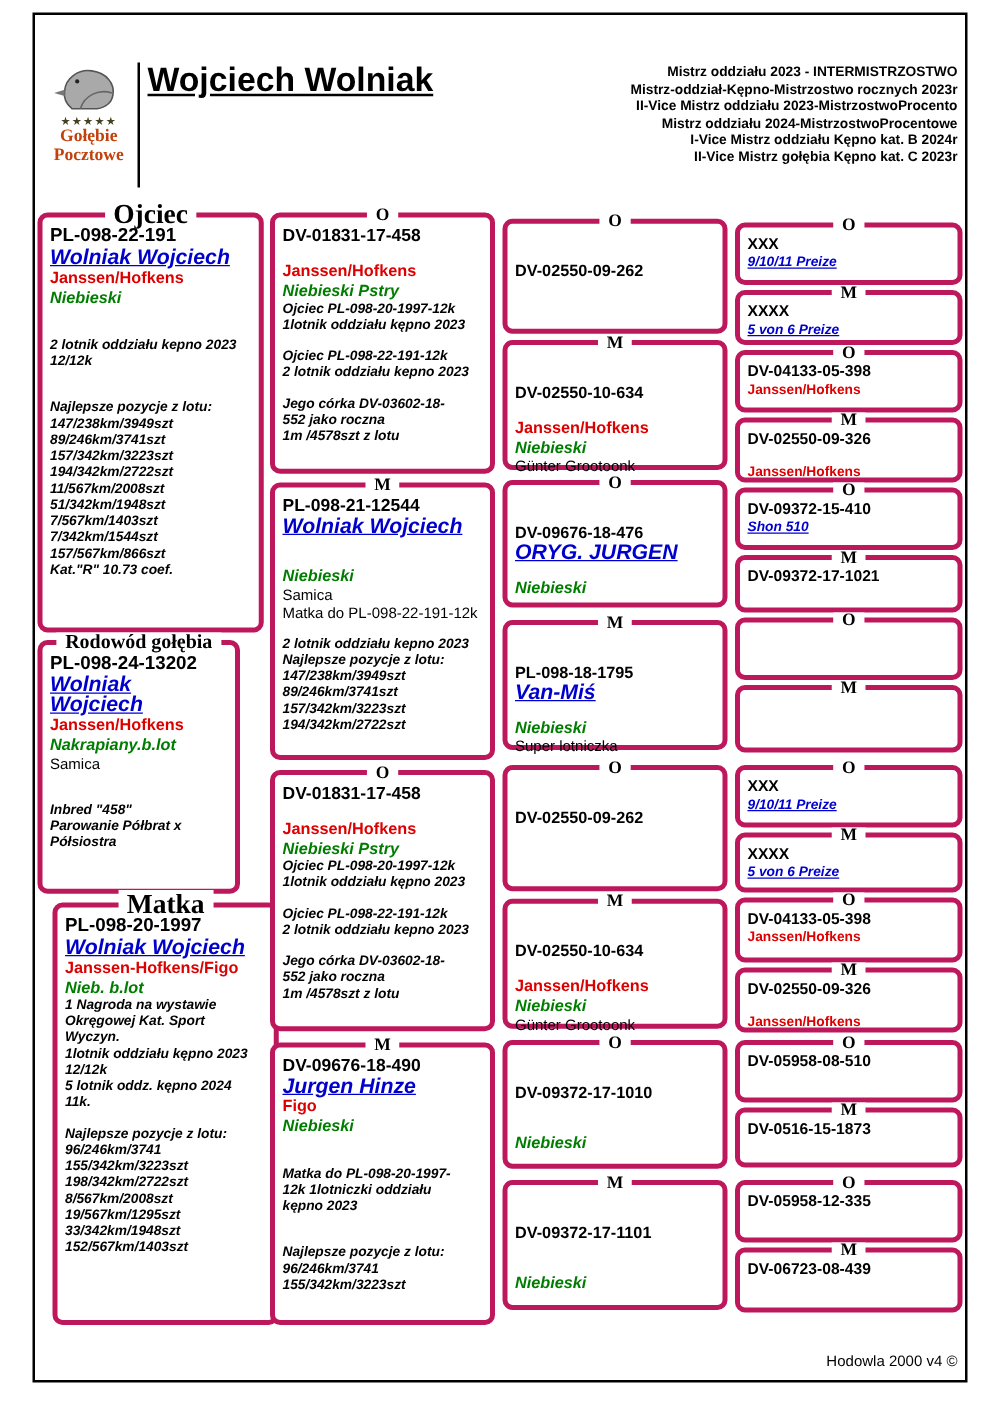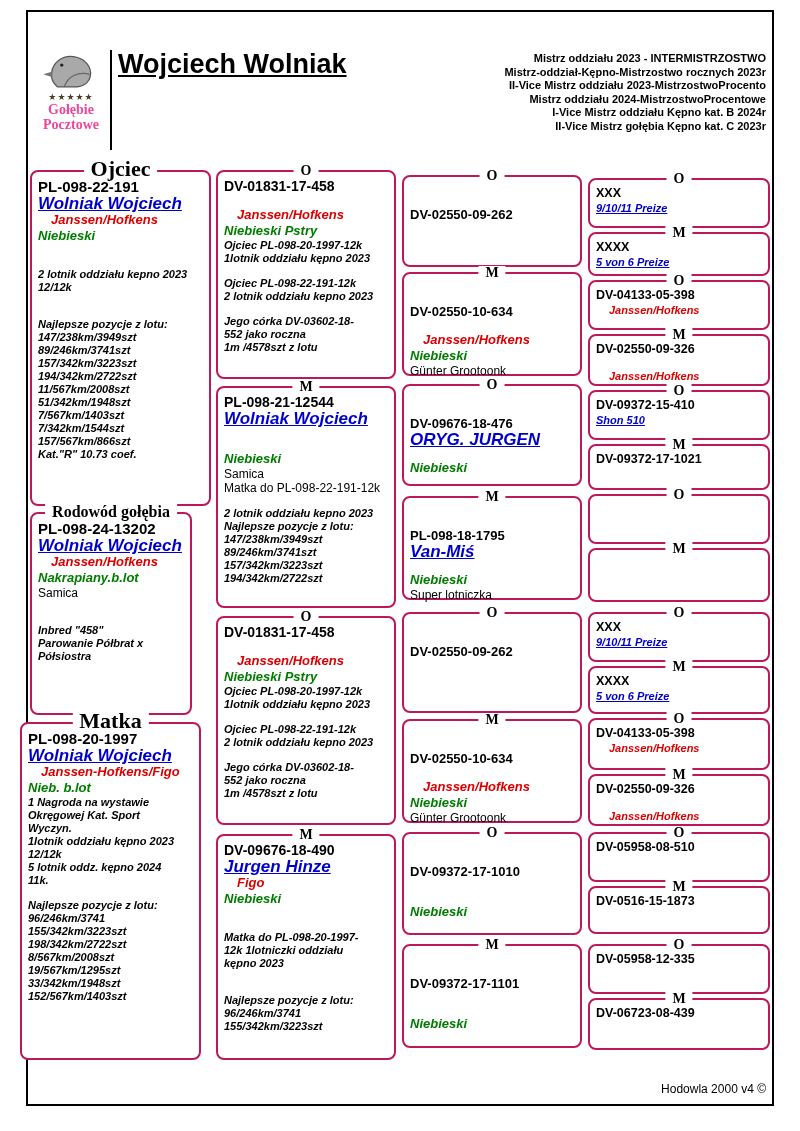--- a/index.html
+++ b/index.html
@@ -6,49 +6,49 @@
   body{width:800px;height:1131px;position:relative;overflow:hidden;
        font-family:"Liberation Sans",sans-serif;color:#000;}
   .page{position:absolute;inset:0;}
   .outer-border{position:absolute;left:26px;top:10px;width:744px;height:1092px;border:2px solid #000;}
 
   
   .logo{position:absolute;left:34px;top:50px;width:74px;text-align:center;}
   .logo svg{width:62px;height:42px;display:block;margin:0 auto;}
   .logo .stars{font-size:9px;letter-spacing:1px;color:#44421e;line-height:10px;}
   .logo .logo-text{font-family:"Liberation Serif",serif;font-weight:bold;font-size:14px;
-                   color:#ec4899;line-height:15px;}
+                   color:#c2410c;line-height:15px;}
   .header-divider{position:absolute;left:110px;top:50px;height:100px;border-left:2px solid #000;}
   .owner-name{position:absolute;left:118px;top:48px;font-size:27px;font-weight:bold;
               text-decoration:underline;line-height:32px;}
   .owner-address{position:absolute;left:118px;top:88px;font-size:15px;line-height:18px;}
   .achievements{position:absolute;right:34px;top:52px;width:370px;text-align:right;
                 font-size:11px;font-weight:bold;line-height:13.5px;}
 
   
   #pedigree{position:absolute;inset:0;}
-  .box{position:absolute;border:2px solid #be185d;border-radius:8px;background:#fff;
+  .box{position:absolute;border:4px solid #be185d;border-radius:8px;background:#fff;
        padding:5px 6px 3px 6px;box-sizing:border-box;}
   .legend{position:absolute;left:50%;transform:translateX(-50%);background:#fff;
           padding:0 7px;font-family:"Liberation Serif",serif;font-weight:bold;
           white-space:nowrap;line-height:1;}
   .legend.std{top:-8px;font-size:14px;}
   .legend.big{top:-14px;font-size:22px;}
   .legend.mid{top:-10px;font-size:16px;}
 
   .ln{display:block;}
   .ln-ring{font-size:14px;font-weight:bold;line-height:18px;}
   .c1 .ln-ring{font-size:15px;line-height:19px;}
   .c3 .ln-ring{font-size:13px;line-height:17px;margin-top:24px;}
   .c4 .ln-ring{font-size:12.5px;line-height:16px;}
   .ln-name{color:var(--name-color,#0000cd);font-weight:bold;font-style:italic;
            text-decoration:underline;font-size:17px;line-height:16px;}
   .c4 .ln-name{font-size:11px;line-height:14px;}
-  .ln-breed{color:var(--breed-color,#dd0000);font-weight:bold;font-style:italic;
-            font-size:13px;line-height:16px;margin-left:13px;}
+  .ln-breed{color:var(--breed-color,#dd0000);font-weight:bold;
+            font-size:13px;line-height:16px;}
   .c4 .ln-breed{font-size:11px;line-height:14px;}
   .ln-color{color:var(--color-color,#007d00);font-weight:bold;font-style:italic;
             font-size:13px;line-height:16px;}
   .ln-note{font-weight:bold;font-style:italic;font-size:11px;line-height:13px;}
   .ln-plain{font-size:12px;line-height:14px;}
   .ln-gap{height:12px;}
 
   .footer{position:absolute;right:34px;top:1082px;font-size:12px;}
 </style>
 </head>
@@ -110,21 +110,21 @@
         <div class="ln ln-name">Wolniak Wojciech</div>
         <div class="ln ln-breed">Janssen/Hofkens</div>
         <div class="ln ln-color">Nakrapiany.b.lot</div>
         <div class="ln ln-plain">Samica</div>
         <div class="ln ln-gap"></div>
         <div class="ln ln-gap"></div>
         <div class="ln ln-note">Inbred "458"</div>
         <div class="ln ln-note">Parowanie Półbrat x</div>
         <div class="ln ln-note">Półsiostra</div>
       </div>
-      <div class="box c1" style="left: 20px; top: 722px; width: 181px; height: 338px;">
+      <div class="box c1" style="left: 42px; top: 722px; width: 181px; height: 338px;">
         <span class="legend big">Matka</span>
         <div class="ln ln-ring">PL-098-20-1997</div>
         <div class="ln ln-name">Wolniak Wojciech</div>
         <div class="ln ln-breed">Janssen-Hofkens/Figo</div>
         <div class="ln ln-color">Nieb. b.lot</div>
         <div class="ln ln-note">1 Nagroda na wystawie</div>
         <div class="ln ln-note">Okręgowej Kat. Sport</div>
         <div class="ln ln-note">Wyczyn.</div>
         <div class="ln ln-note">1lotnik oddziału kępno 2023</div>
         <div class="ln ln-note">12/12k</div>

